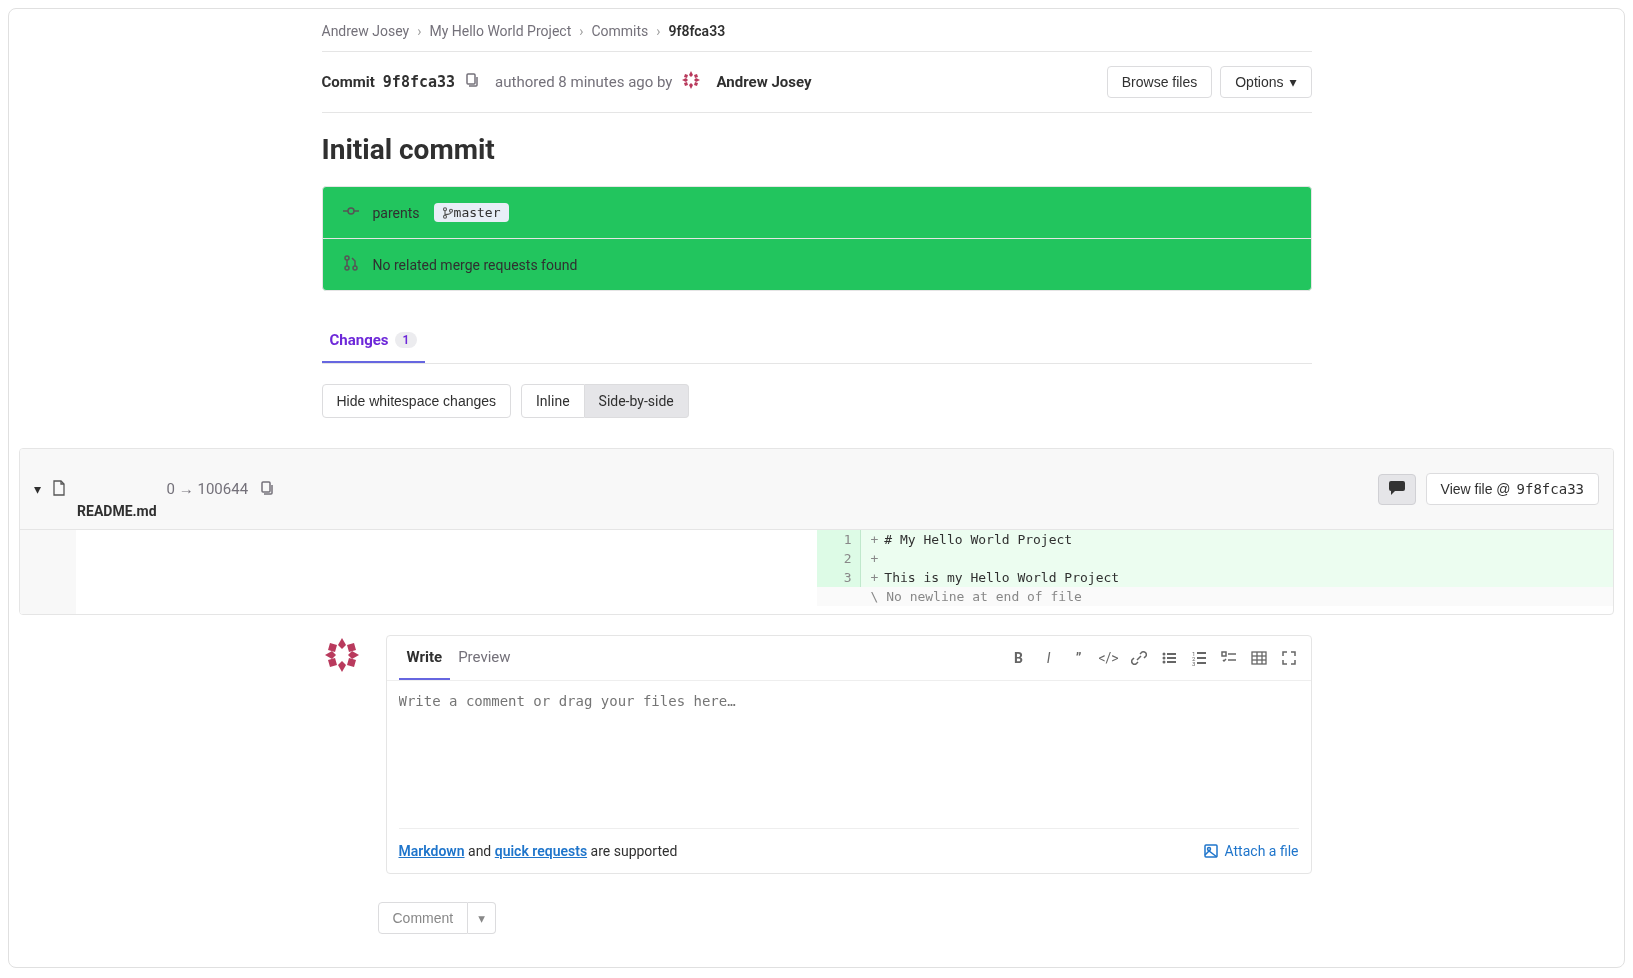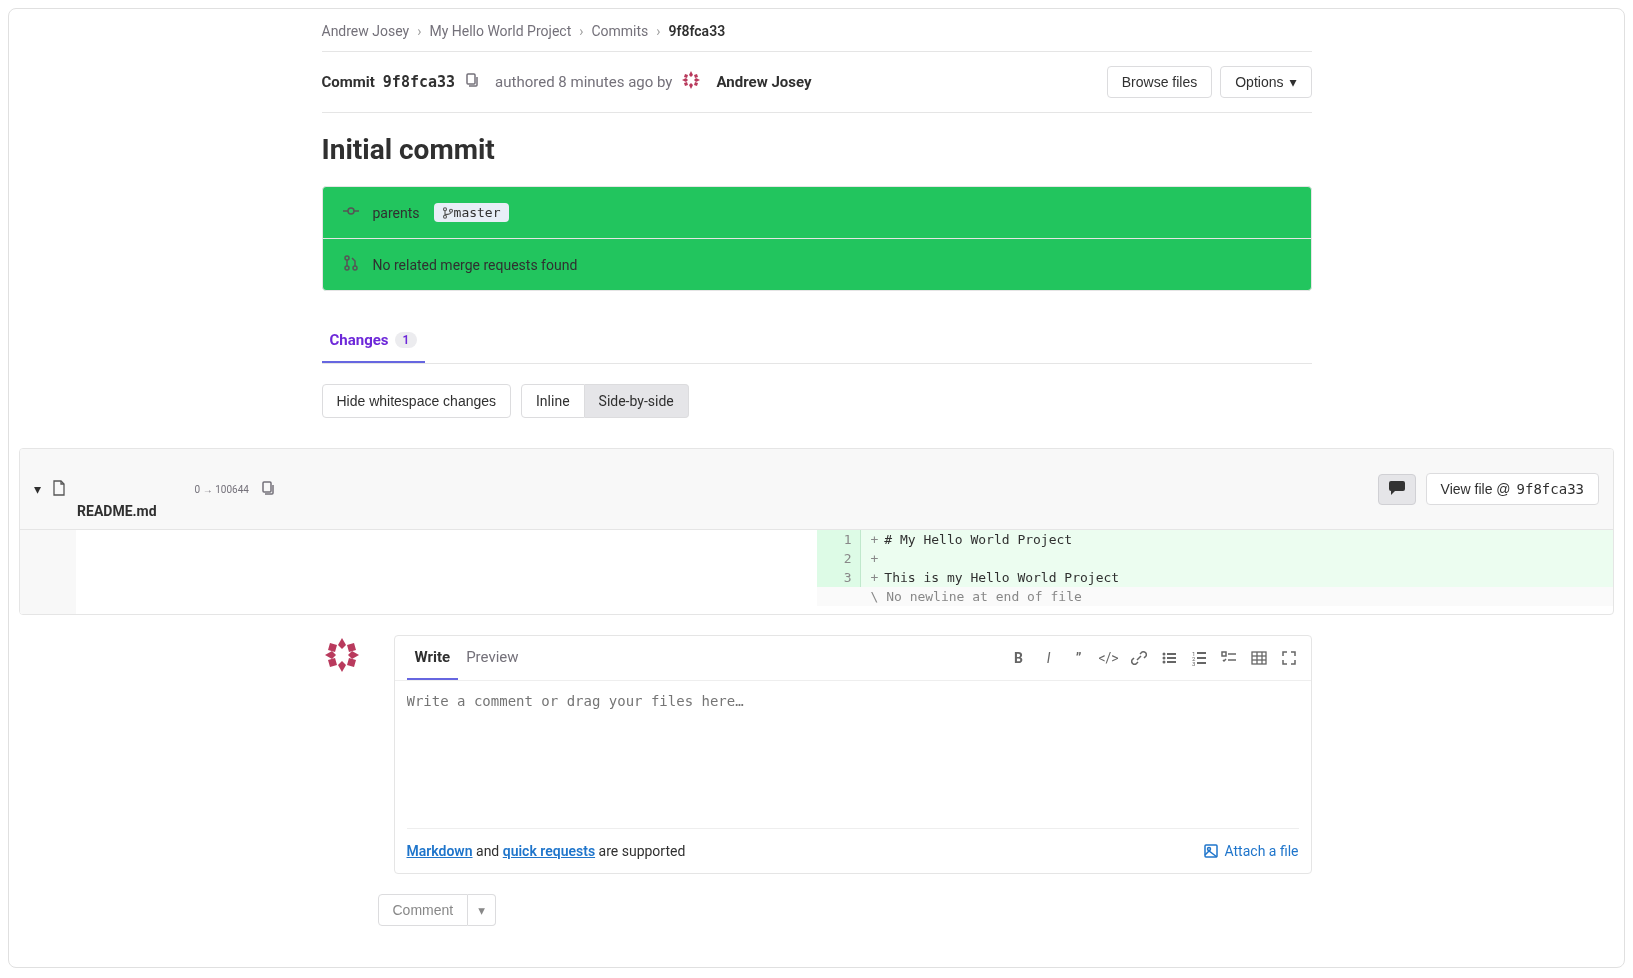--- a/index.html
+++ b/index.html
@@ -33,34 +33,34 @@
 .del { color: #e02e2e; font-weight: 700; }
 .btn-group { display: flex; }
 .btn-group .seg { border: 1px solid #dcdcde; padding: 8px 14px; background: #fff; cursor: pointer; }
 .btn-group .seg:first-child { border-radius: 4px 0 0 4px; }
 .btn-group .seg:last-child { border-radius: 0 4px 4px 0; border-left: none; }
 .btn-group .seg.active { background: #e5e5e8; }
 .diff-block { border: 1px solid #e5e5e5; border-radius: 4px; margin: 0 10px 20px; overflow: hidden; }
 .diff-header { background: #f8f8f8; border-bottom: 1px solid #e5e5e5; padding: 10px 14px; display: flex; justify-content: space-between; align-items: center; }
 .diff-header-left { display: flex; align-items: center; gap: 10px; }
 .diff-filename { font-weight: 700; margin-top: 44px; }
-.diff-meta { color: #74717a; font-size: 10px; margin-left: 28px; }
+.diff-meta { color: #74717a; font-size: 15px; }
 .diff-header-right { display: flex; align-items: center; gap: 10px; }
 .icon-btn { background: #e5e5e8; border: 1px solid #d0d0d4; border-radius: 4px; padding: 6px 10px; cursor: pointer; }
 .diff-body { display: flex; font-family: Menlo, Consolas, monospace; font-size: 13px; }
 .diff-left { flex: 1; background: #fff; }
 .diff-left .gutter { width: 56px; background: #f8f8f8; height: 100%; min-height: 84px; }
 .diff-right { flex: 1; }
 .diff-line { display: flex; }
 .diff-line .ln { width: 44px; text-align: right; padding: 2px 8px; color: #888; background: #ddfbe6; border-right: 1px solid #c0e8cc; }
 .diff-line .code { flex: 1; padding: 2px 10px; background: #ecfdf0; white-space: pre; }
 .diff-line .sign { color: #888; margin-right: 6px; }
 .diff-line.noline .ln { background: #fafafa; border-right: none; }
 .diff-line.noline .code { background: #fafafa; color: #888; }
-.comment-area { display: flex; gap: 32px; max-width: 990px; margin: 0 auto; padding: 0 0 20px; }
+.comment-area { display: flex; gap: 24px; max-width: 990px; margin: 8px auto; padding: 0 0 20px; }
 .comment-box { flex: 1; border: 1px solid #e5e5e5; border-radius: 4px; }
 .comment-tabs { display: flex; justify-content: space-between; align-items: center; border-bottom: 1px solid #eee; padding: 0 12px; }
 .comment-tabs-left { display: flex; }
 .ctab { padding: 12px 8px; color: #74717a; cursor: pointer; font-size: 15px; }
 .ctab.active { color: #303030; font-weight: 700; border-bottom: 2px solid #6666e0; }
 .toolbar { display: flex; gap: 10px; align-items: center; color: #666; }
 .toolbar .ticon { width: 20px; height: 20px; display: flex; align-items: center; justify-content: center; cursor: pointer; }
 .comment-textarea { width: calc(100% - 24px); margin: 12px; border: none; resize: none; font-family: Menlo, Consolas, monospace; font-size: 14px; color: #888; min-height: 120px; outline: none; }
 .comment-footer { display: flex; justify-content: space-between; align-items: center; border-top: 1px solid #eee; margin: 0 12px; padding: 14px 0; font-size: 14px; }
 .attach { color: #1f75cb; display: flex; align-items: center; gap: 6px; cursor: pointer; }

